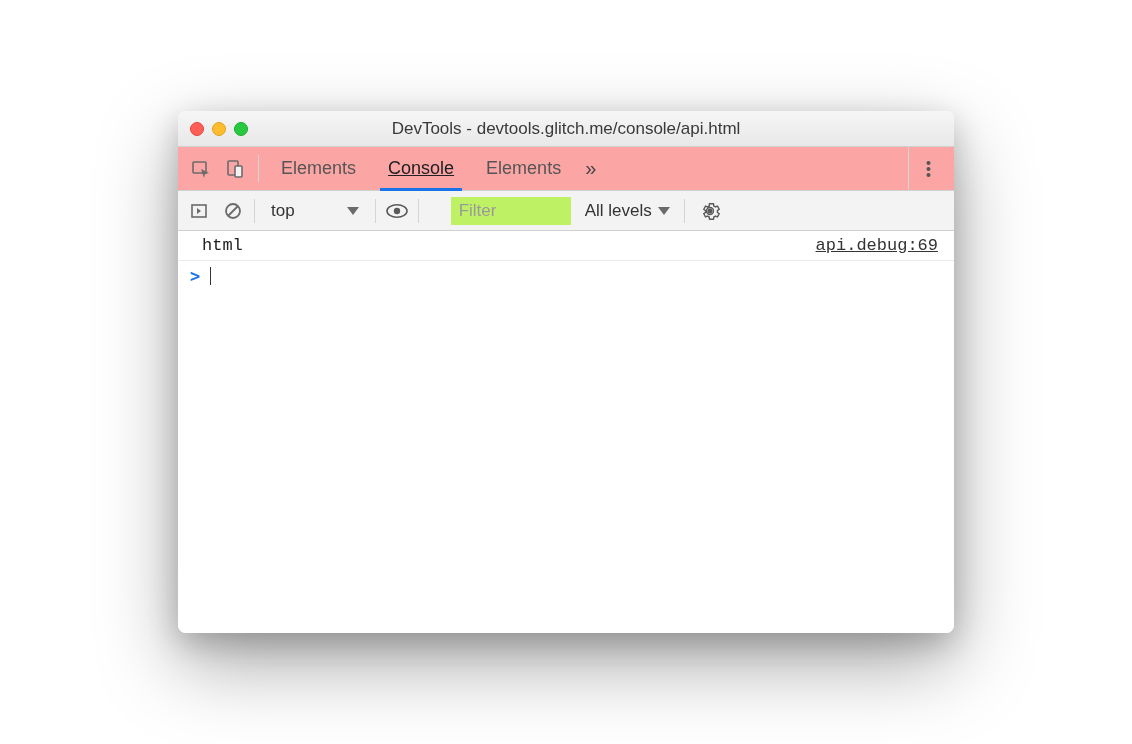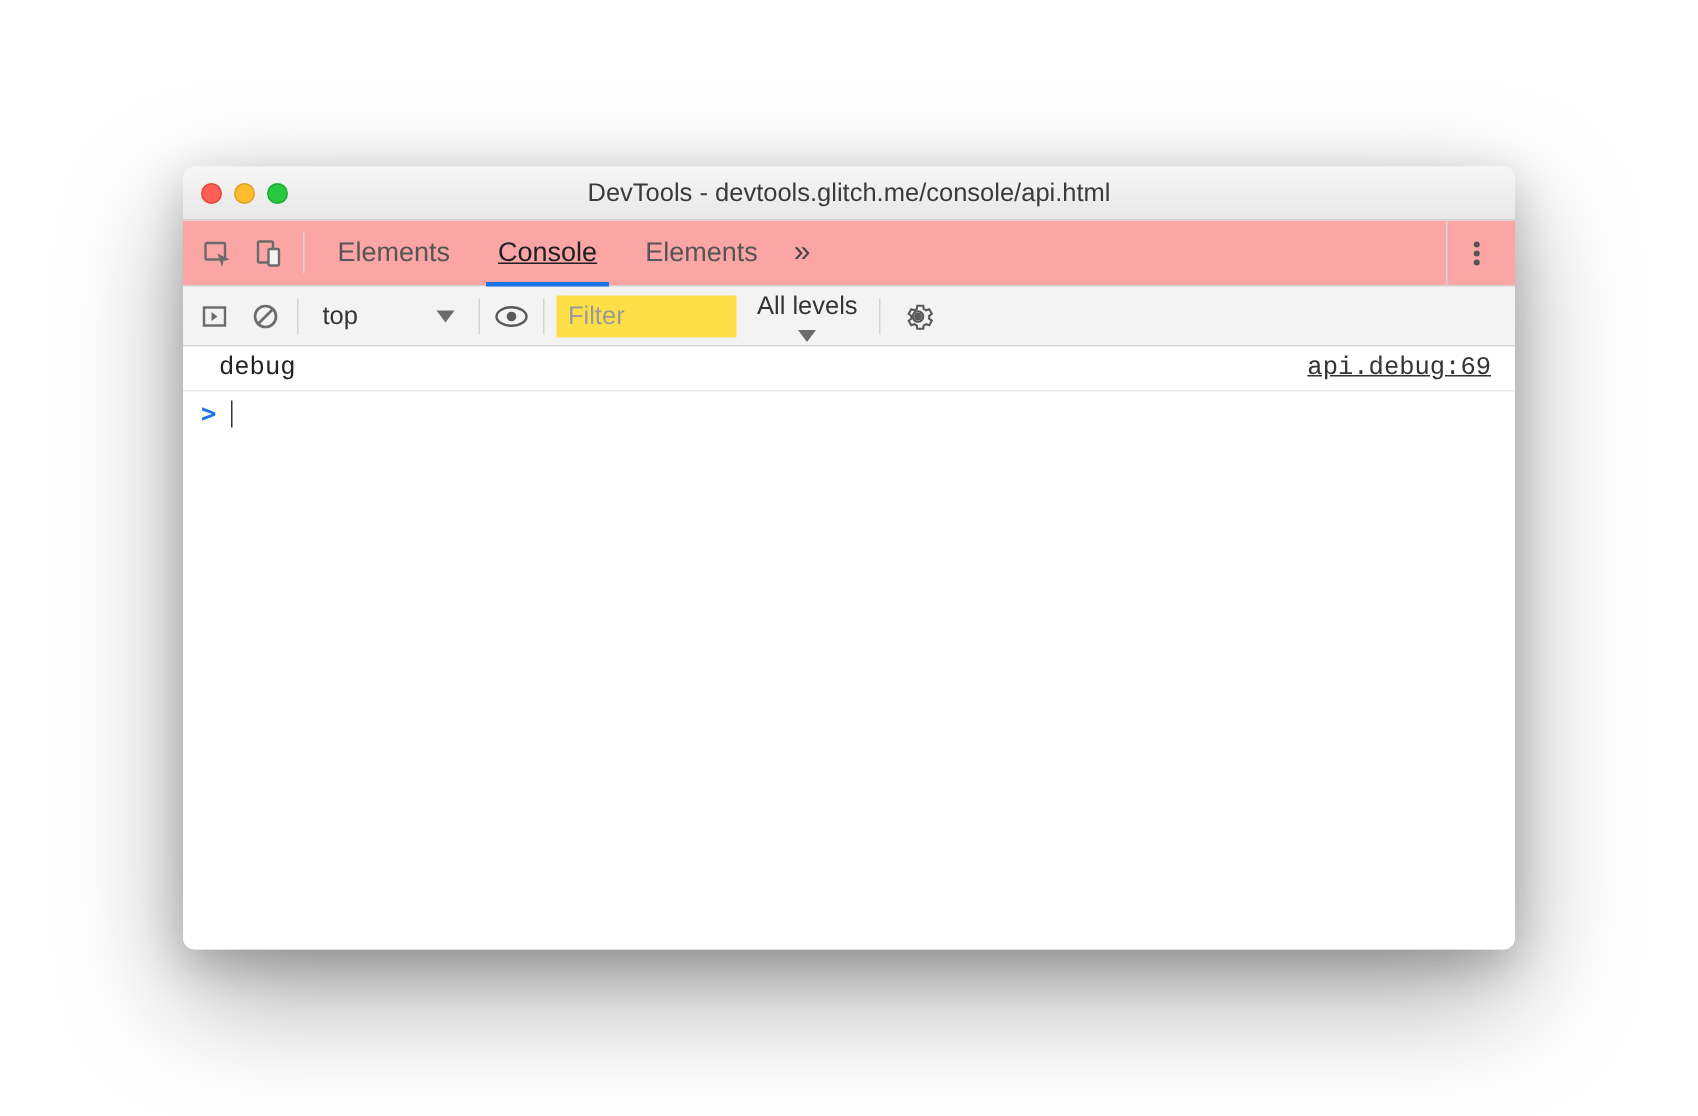--- a/index.html
+++ b/index.html
@@ -6,21 +6,21 @@
     body {
       background: #ffffff;
       font-family: -apple-system, BlinkMacSystemFont, "Segoe UI", Helvetica, Arial, sans-serif;
       display: flex;
       align-items: center;
       justify-content: center;
       min-height: 744px;
       width: 1132px;
     }
     .window {
-      width: 888px;
+      width: 776px;
       height: 522px;
       border-radius: 8px;
       overflow: hidden;
       box-shadow: 0 30px 80px rgba(0,0,0,0.35), 0 10px 30px rgba(0,0,0,0.2);
       background: #ffffff;
       display: flex;
       flex-direction: column;
     }
     .titlebar {
       height: 36px;
@@ -142,36 +142,36 @@
       cursor: pointer;
     }
     .triangle-down {
       width: 0; height: 0;
       border-left: 6px solid transparent;
       border-right: 6px solid transparent;
       border-top: 8px solid #6b6b6b;
     }
     .filter-input {
       border: none;
-      background: #fde047;
+      background: #bef264;
       height: 28px;
       width: 120px;
       padding: 0 8px;
       font-size: 17px;
       color: #333;
+      margin-left: 24px;
     }
     .filter-input::placeholder { color: #9a9a9a; }
     .levels {
       display: flex;
       align-items: center;
       gap: 6px;
       color: #333;
       cursor: pointer;
       padding: 0 6px;
-      flex-direction: column;
     }
     .gear {
       margin-left: 4px;
       cursor: pointer;
     }
     .console-body {
       flex: 1;
       background: #ffffff;
       overflow: auto;
       font-family: Menlo, Consolas, "Courier New", monospace;
@@ -288,21 +288,21 @@
     <div class="icon-btn gear">
       <svg width="20" height="20" viewBox="0 0 20 20" fill="#5a5a5a">
         <path d="M10 6.5a3.5 3.5 0 100 7 3.5 3.5 0 000-7zm7.4 4.9l1.8 1.4-1.7 3-2.1-.7a7 7 0 01-1.6.9l-.3 2.2H9.5l-.3-2.2a7 7 0 01-1.6-.9l-2.1.7-1.7-3 1.8-1.4a7 7 0 010-1.8L3.8 8.2l1.7-3 2.1.7a7 7 0 011.6-.9L9.5 2.8h4l.3 2.2a7 7 0 011.6.9l2.1-.7 1.7 3-1.8 1.4a7 7 0 010 1.8z" fill="none" stroke="#5a5a5a" stroke-width="1.4"></path>
         <circle cx="10" cy="10" r="2.6" fill="#5a5a5a"></circle>
       </svg>
     </div>
   </div>
 
   <div class="console-body">
     <div class="log-row">
-      <span class="log-msg">debug</span>
+      <span class="log-msg">html</span>
       <span class="log-src">api.debug:69</span>
     </div>
     <div class="prompt-row">
       <span class="prompt-caret">&gt;</span>
       <span class="cursor"></span>
     </div>
   </div>
 </div>
 
 </body></html>

